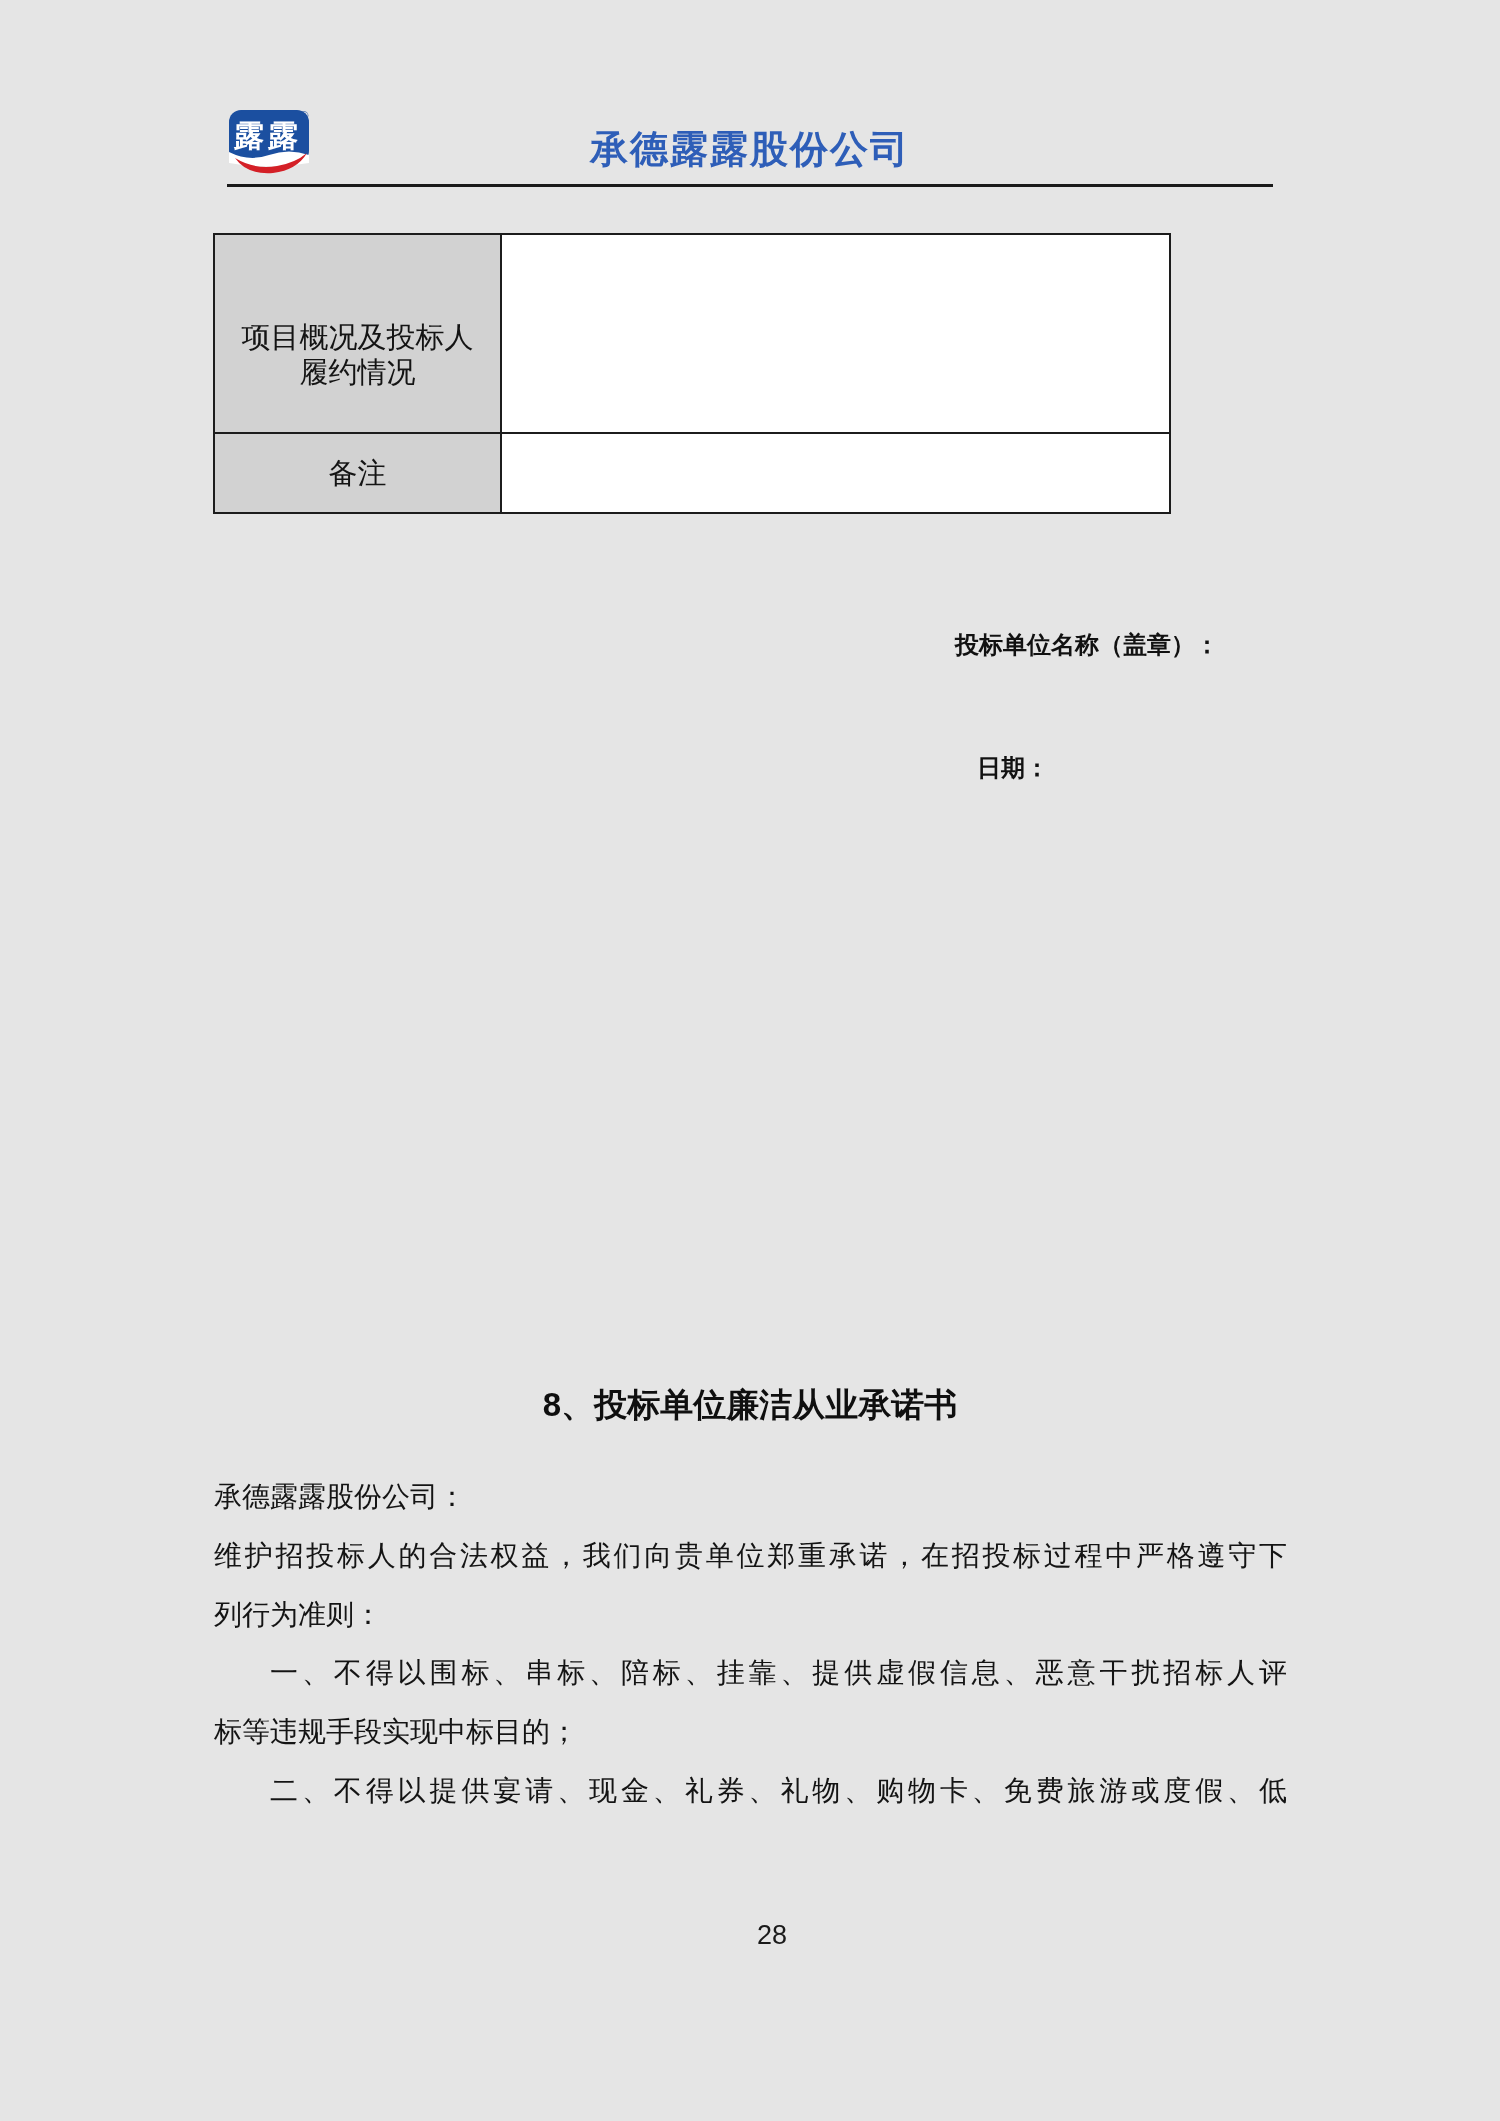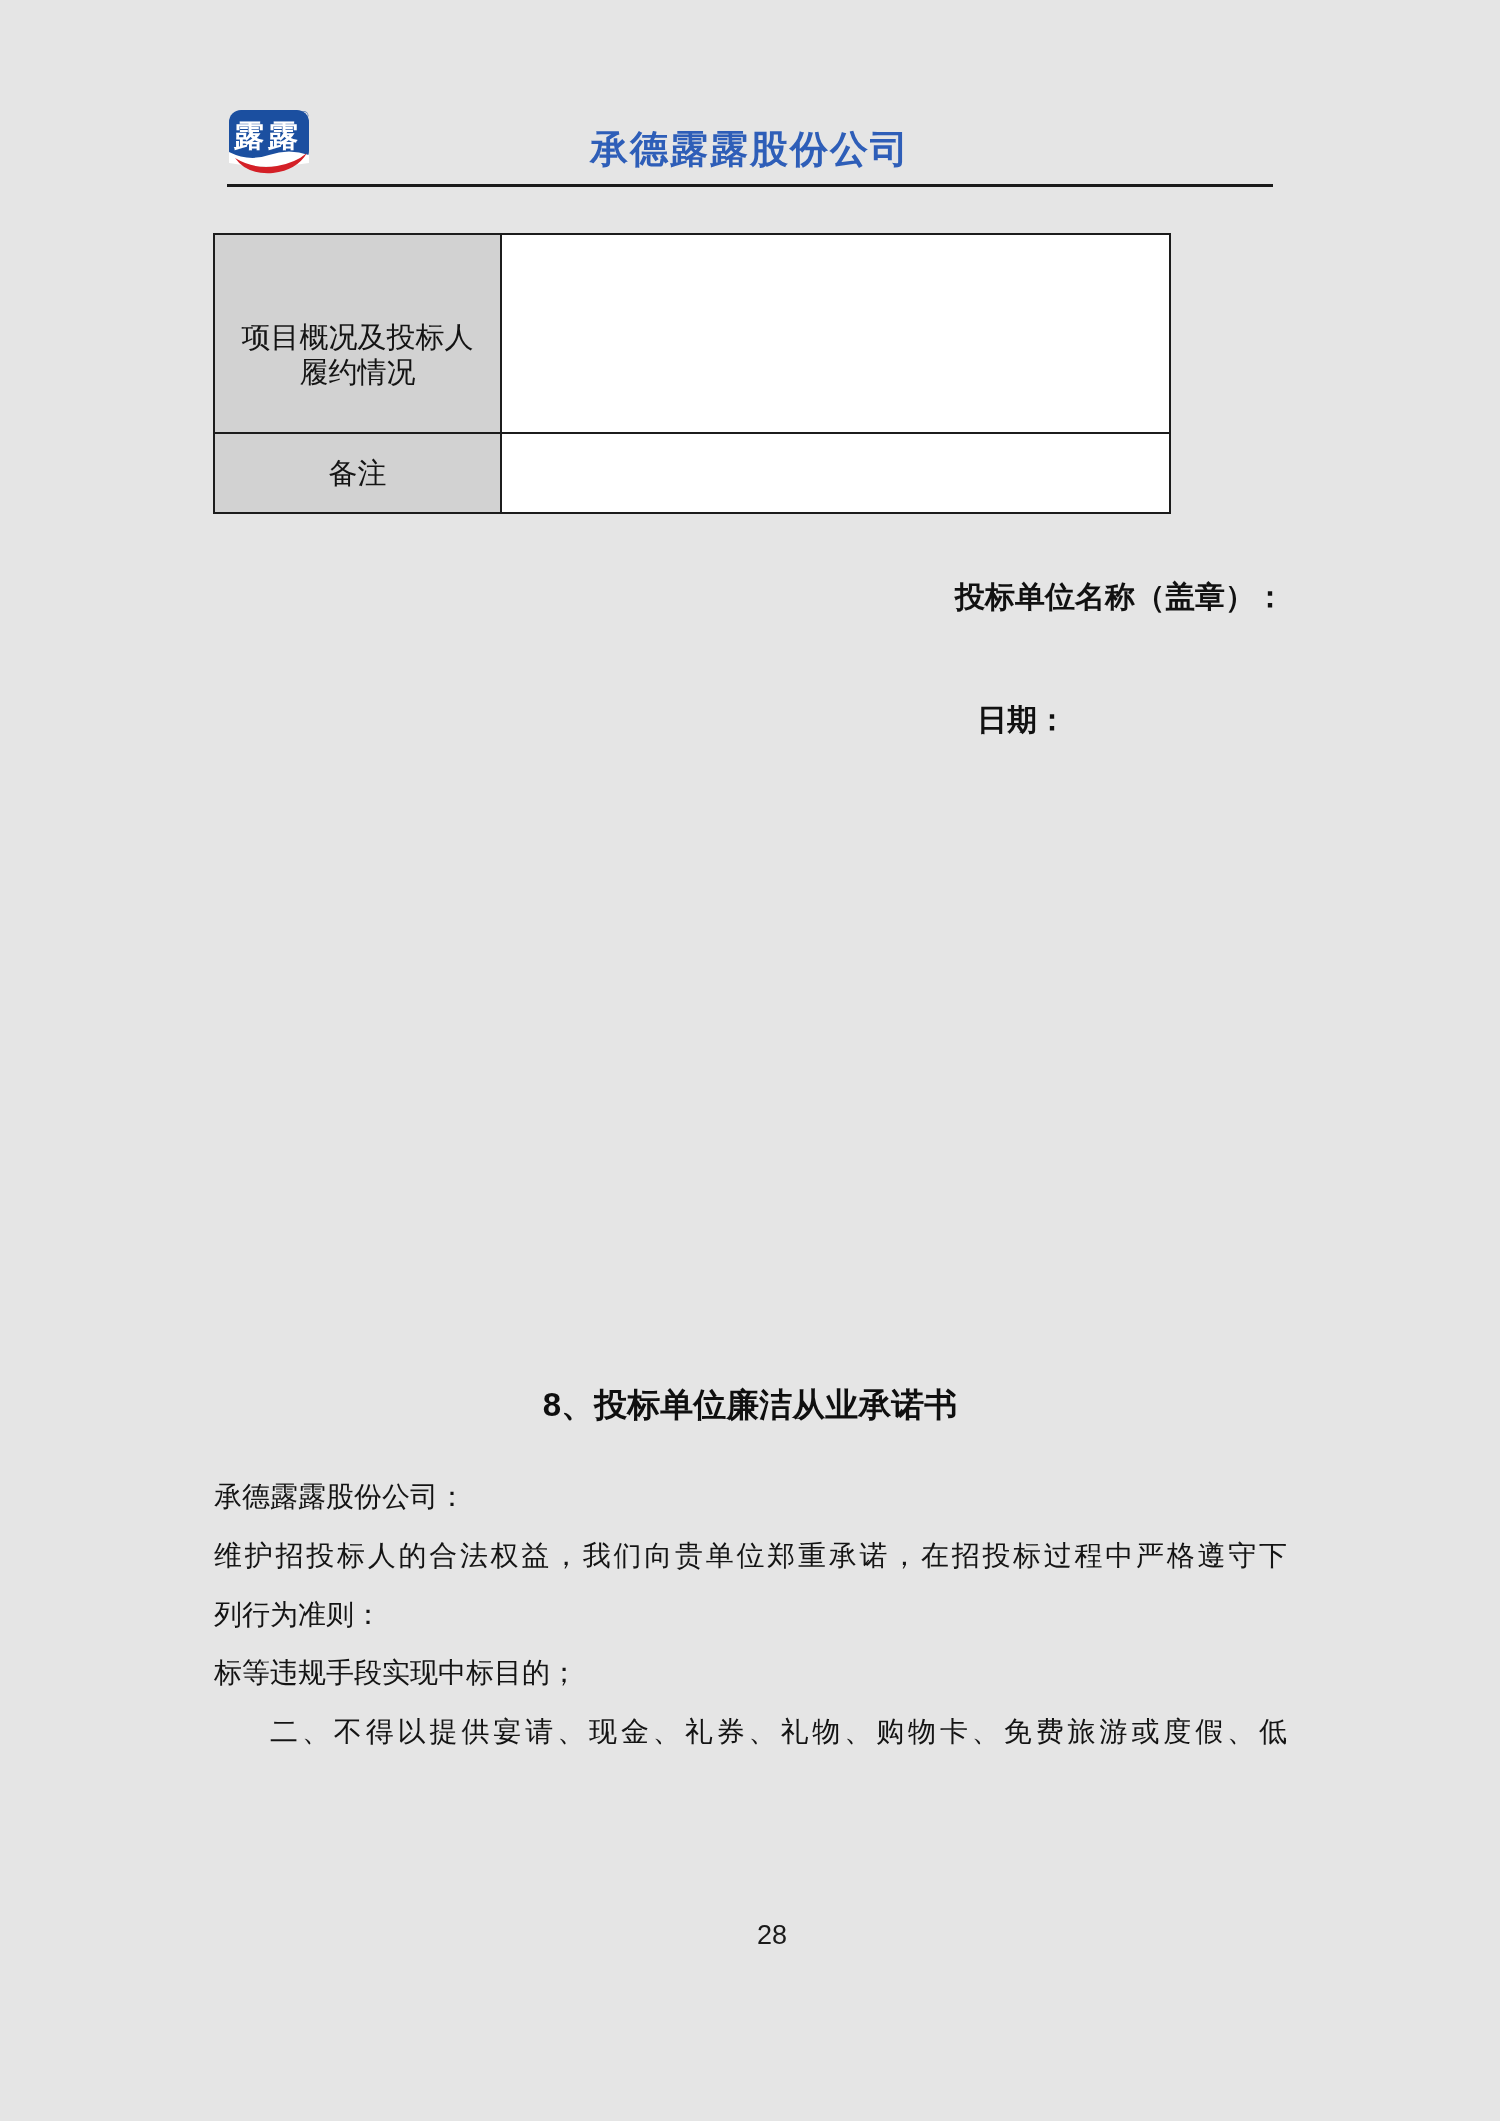--- a/index.html
+++ b/index.html
@@ -57,23 +57,24 @@
     color: #141414;
   }
   .row1 { border-bottom: 2px solid #1c1c1c; }
   .cell.head.tall > div { transform: translateY(21px); }
 
   
   .sign-line {
     position: absolute;
     font-family: "Liberation Sans", "DejaVu Sans", sans-serif;
     font-weight: 600;
-    font-size: 30px;
+    font-size: 24px;
     line-height: 32px;
     color: #111;
+    margin-top: 48px;
   }
   .sign-unit { left: 955px; top: 581px; }
   .sign-date { left: 977px; top: 704px; }
 
   
   .section-heading {
     position: absolute;
     left: 213px; top: 1385px; width: 1074px;
     text-align: center;
     font-family: "Liberation Sans", "DejaVu Sans", sans-serif;
@@ -138,19 +139,20 @@
 
   <div class="sign-line sign-unit">投标单位名称（盖章）：</div>
   <div class="sign-line sign-date">日期：</div>
 
   <div class="section-heading">8、投标单位廉洁从业承诺书</div>
 
   <div class="body-text">
     <div class="body-line">承德露露股份公司：</div>
     <div class="body-line fill">维护招投标人的合法权益，我们向贵单位郑重承诺，在招投标过程中严格遵守下</div>
     <div class="body-line">列行为准则：</div>
+    <div class="body-line indent fill">一、不得以围标、串标、陪标、挂靠、提供虚假信息、恶意干扰招标人评</div>
     <div class="body-line">标等违规手段实现中标目的；</div>
     <div class="body-line indent fill">二、不得以提供宴请、现金、礼券、礼物、购物卡、免费旅游或度假、低</div>
   </div>
 
   <div class="page-number">28</div>
 
 </div>
 
 </body></html>

